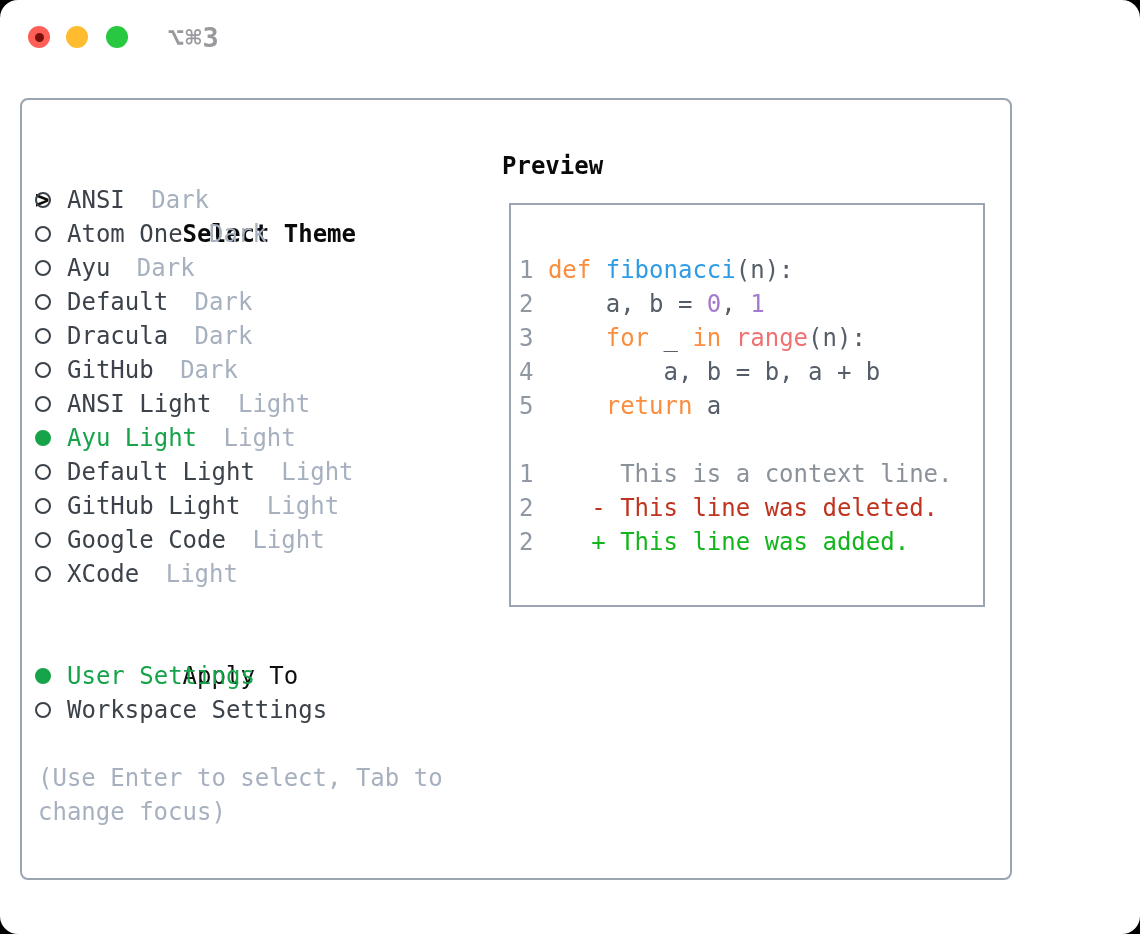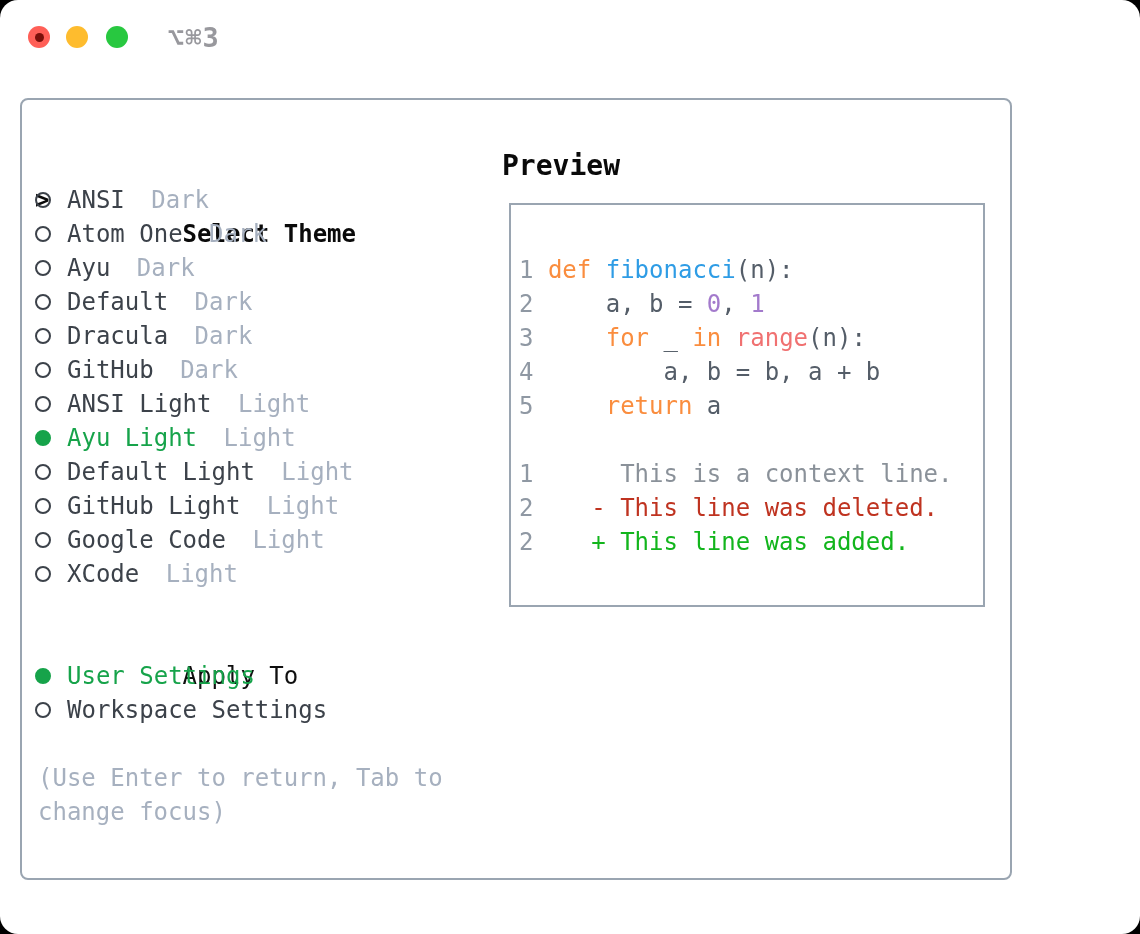--- a/index.html
+++ b/index.html
@@ -31,21 +31,21 @@
          width:12px;height:12px;border:2px solid var(--item,#3c424a);border-radius:50%;box-sizing:content-box;}
   .radio.on{background:var(--sel,#16a34a);border-color:var(--sel,#16a34a);}
   .iname{color:var(--item,#3c424a);}
   .selected .iname{color:var(--sel,#16a34a);}
   .variant{color:var(--variant,#a6b0bf);margin-left:12px;}
   .apply-hdr{color:#0f0f0f;}
   .hint{padding-left:16px;color:var(--hint,#a6b0bf);}
 
   
   .preview-hdr{position:absolute;left:480px;top:49px;height:34px;line-height:34px;
-               font-size:28px;font-weight:bold;color:var(--header,#0a0a0a);}
+               font-size:24px;font-weight:bold;color:var(--header,#0a0a0a);}
   .preview-box{position:absolute;left:487px;top:103px;width:472px;height:400px;
                border:2px solid var(--border,#9aa5b1);background:#fff;overflow:hidden;}
   .code{position:absolute;left:8px;top:48px;font-size:24px;line-height:34px;}
   .cline{white-space:pre;min-height:34px;}
   .ln{color:var(--ln,#8f98a3);}
   .tk-fg{color:var(--fg,#545d68);}
   .tk-kw{color:var(--kw,#fa8d3e);margin-top:20px;}
   .tk-fn{color:var(--fn,#2e9ce5);}
   .tk-pur{color:var(--pur,#a37acc);}
   .tk-call{color:var(--call,#f07171);text-align:right;}
@@ -96,21 +96,21 @@
         <span class="apply-hdr">Apply To</span>
       </div>
 
       <div id="apply-list">
           <div class="row selected"><span class="radio on"></span><span class="iname">User Settings</span></div>
           <div class="row"><span class="radio"></span><span class="iname">Workspace Settings</span></div>
         </div>
 
       <div class="row"></div>
 
-      <div class="row hint">(Use Enter to return, Tab to</div>
+      <div class="row hint">(Use Enter to select, Tab to</div>
       <div class="row hint">change focus)</div>
     </div>
 
     <div class="preview-hdr">Preview</div>
 
     <div class="preview-box">
       <div class="code">
           <div class="cline"><span class="ln">1</span><span class="tk-fg"> </span><span class="tk-kw">def</span><span class="tk-fg"> </span><span class="tk-fn">fibonacci</span><span class="tk-fg">(n):</span></div>
           <div class="cline"><span class="ln">2</span><span class="tk-fg">     a, b = </span><span class="tk-pur">0</span><span class="tk-fg">, </span><span class="tk-pur">1</span></div>
           <div class="cline"><span class="ln">3</span><span class="tk-fg">     </span><span class="tk-kw">for</span><span class="tk-fg"> _ </span><span class="tk-kw">in</span><span class="tk-fg"> </span><span class="tk-call">range</span><span class="tk-fg">(n):</span></div>

